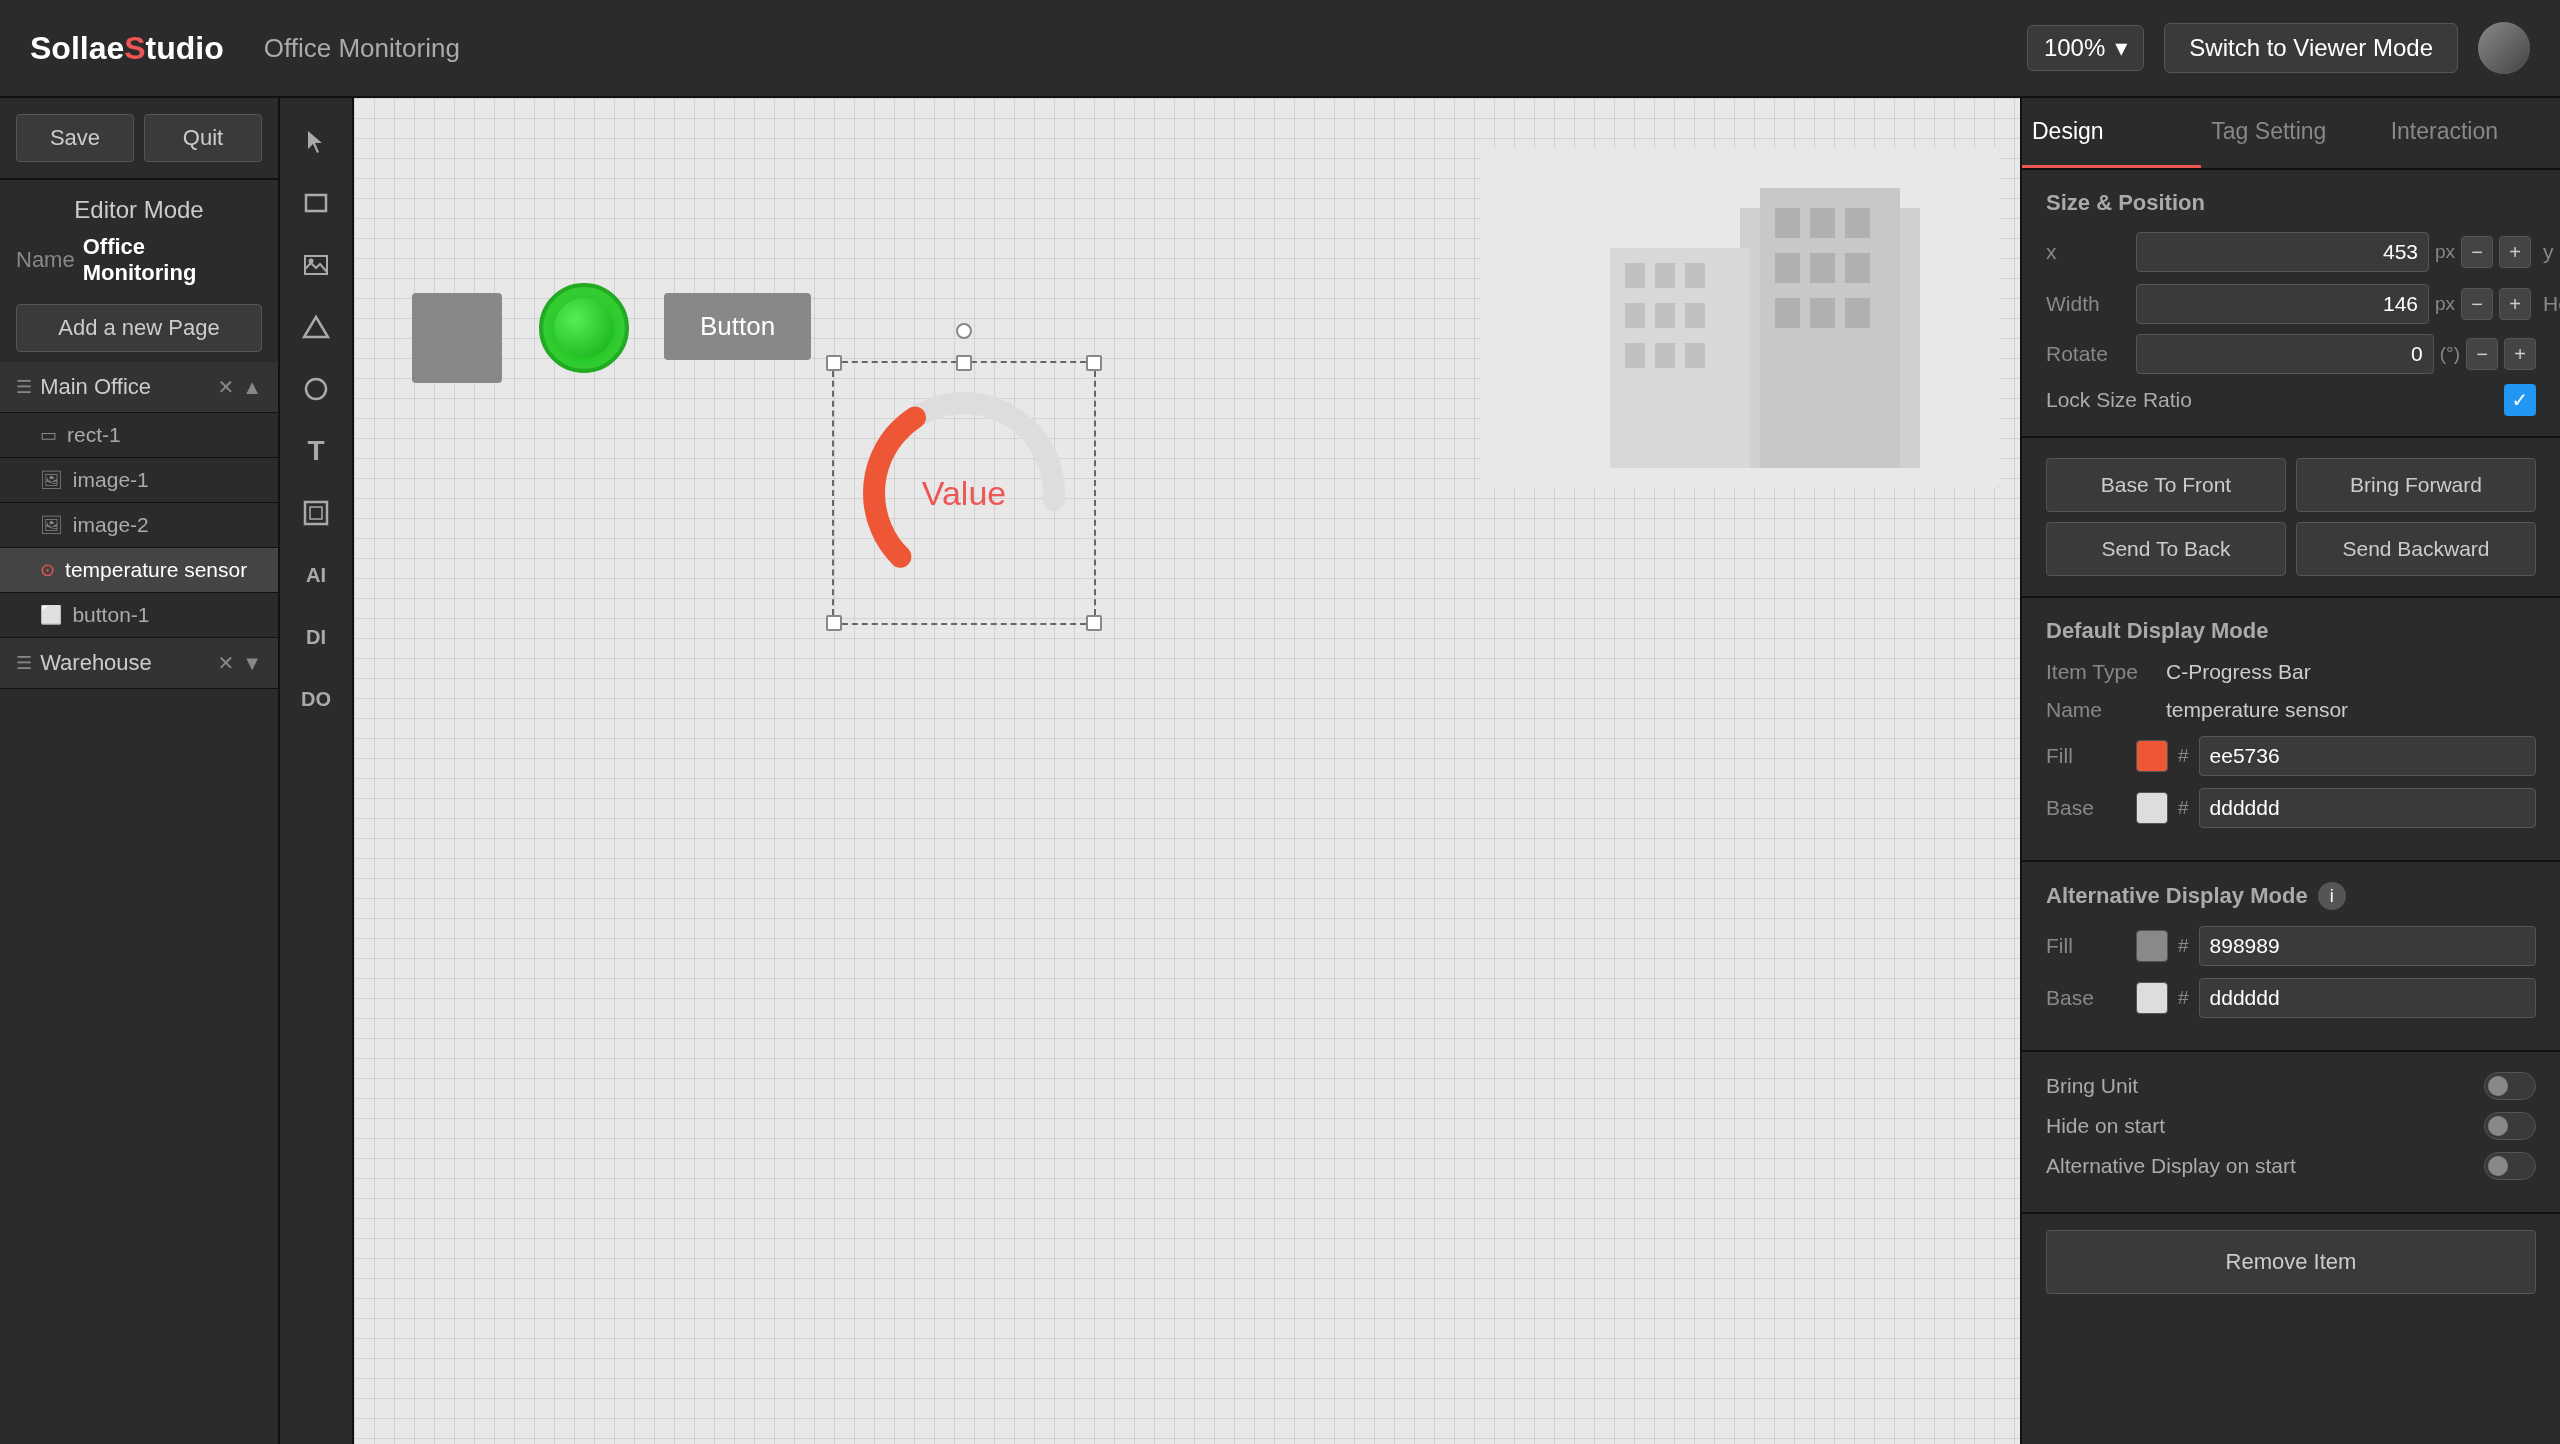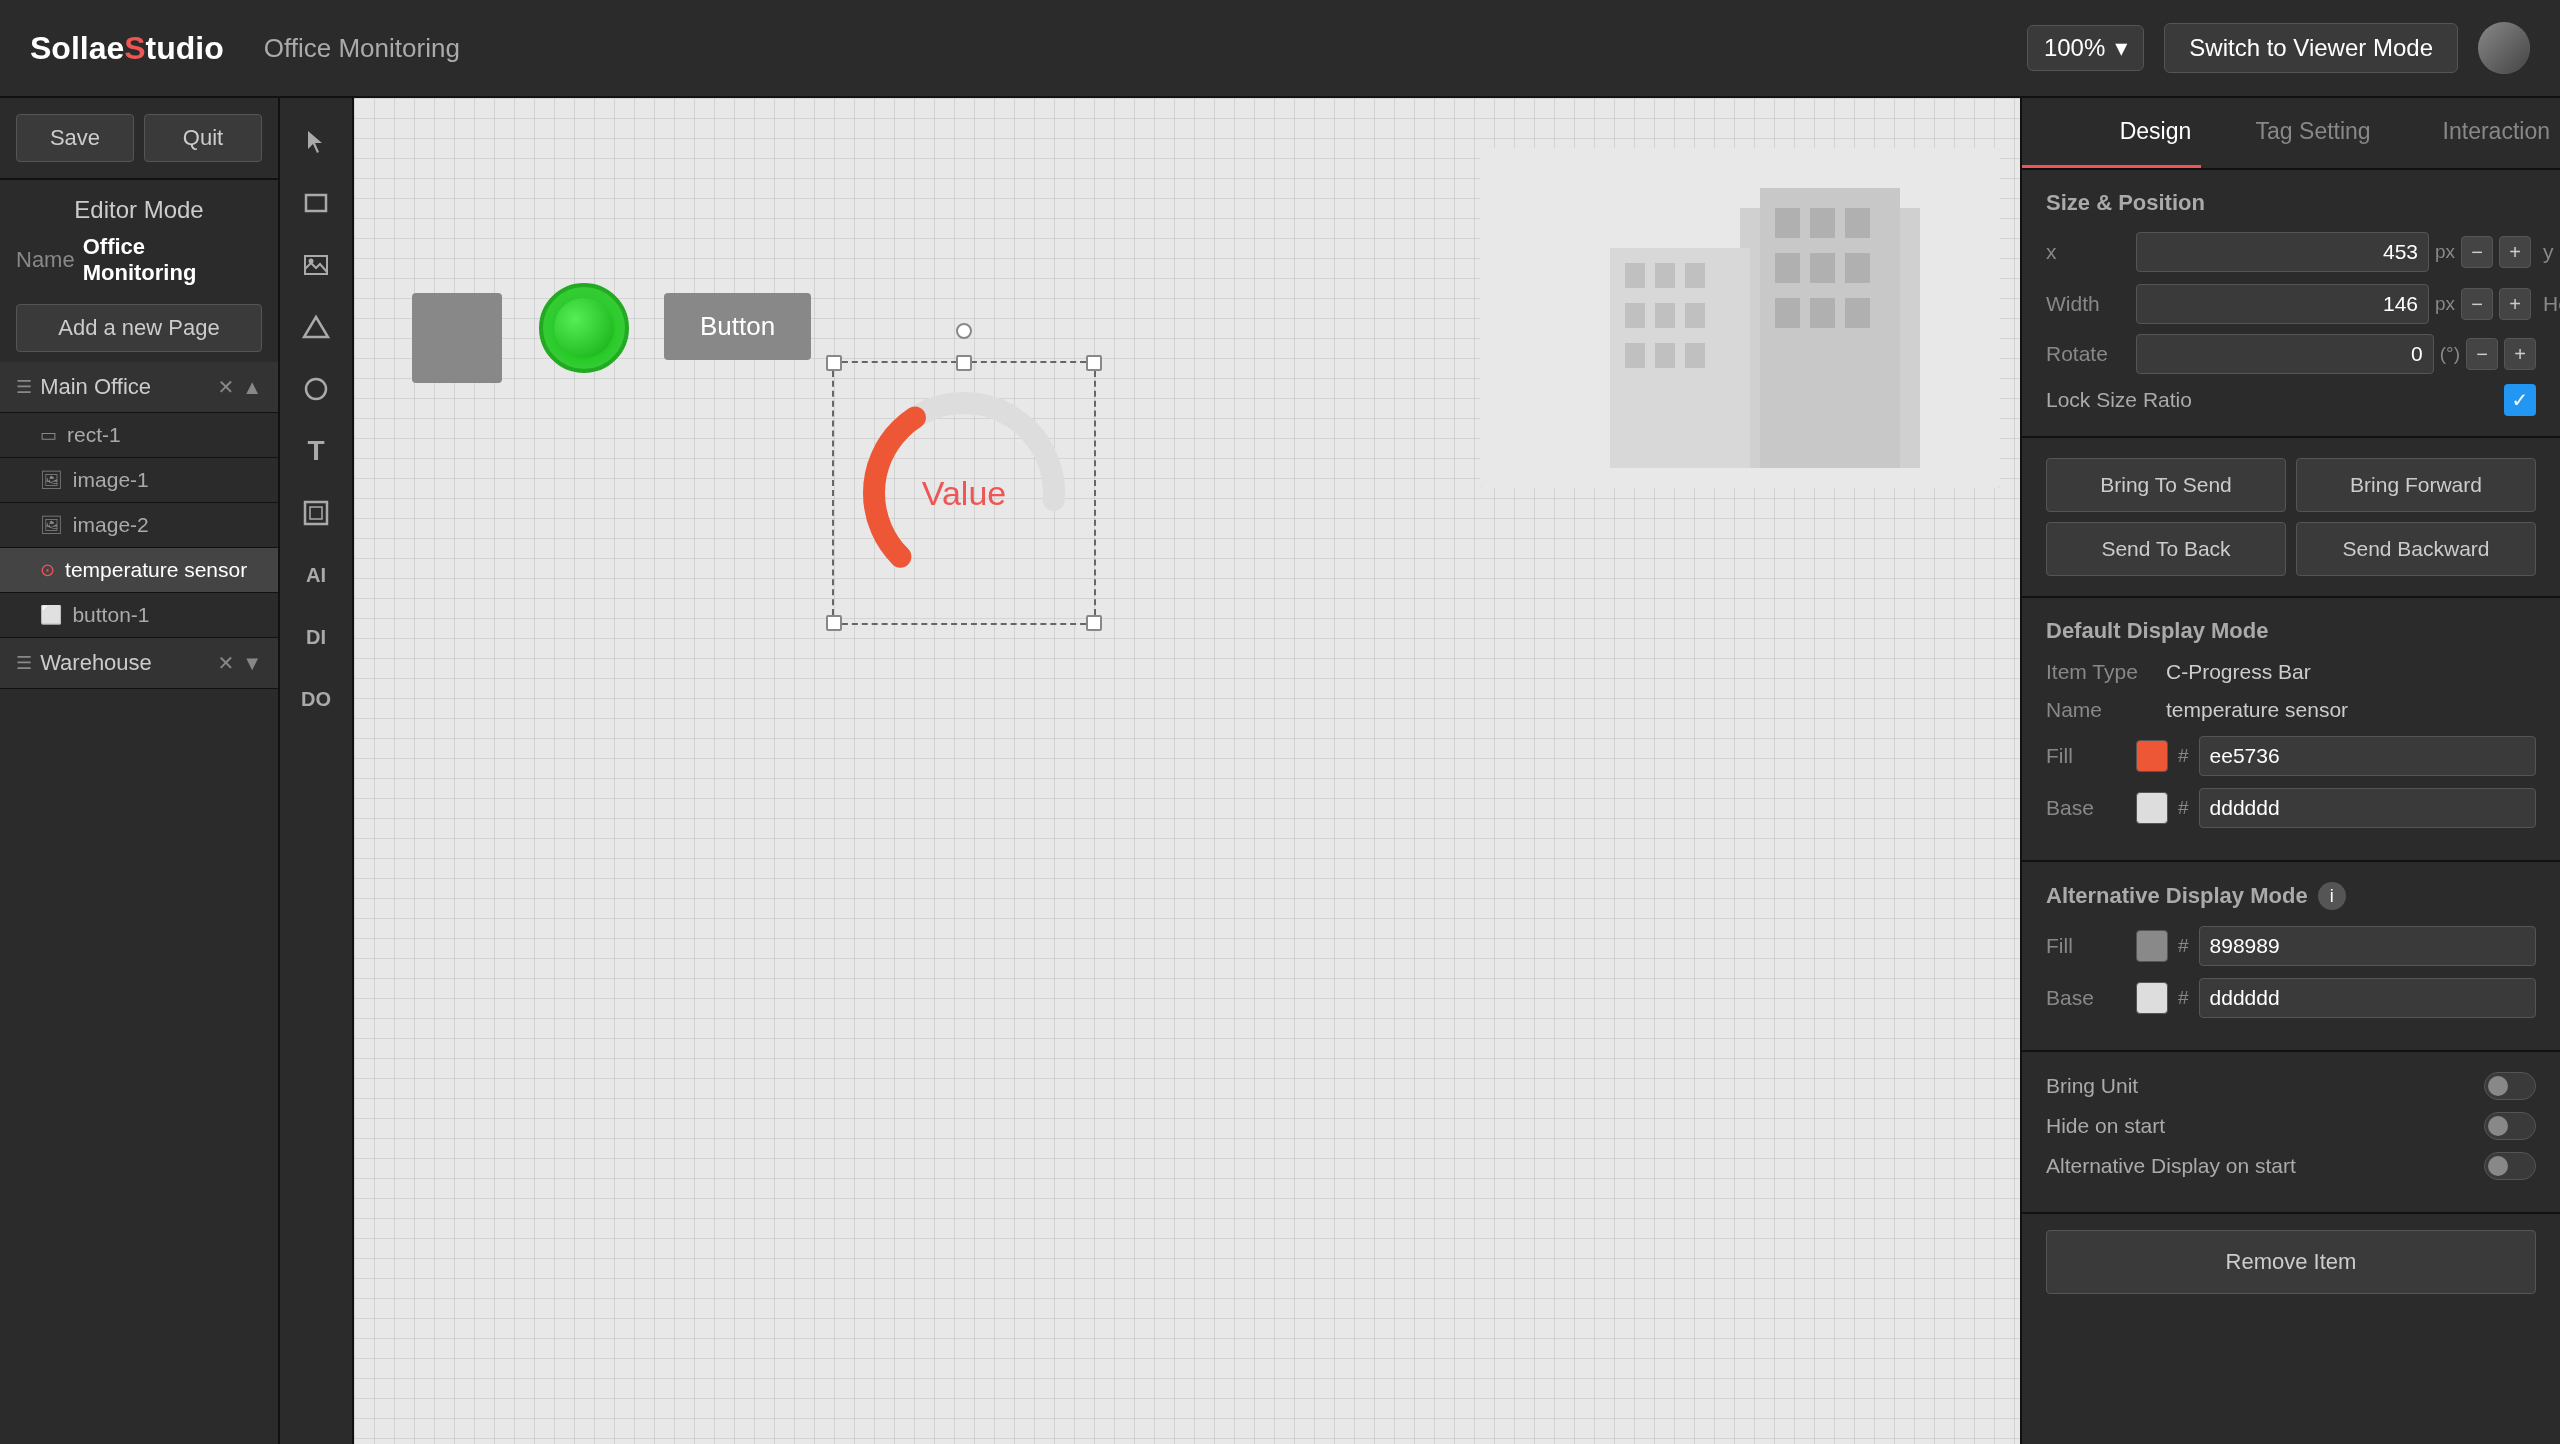--- a/index.html
+++ b/index.html
@@ -154,21 +154,21 @@
 
     
     .right-panel {
       width: 540px; background: #2b2b2b; border-left: 2px solid #111;
       display: flex; flex-direction: column; overflow-y: auto;
     }
     .right-panel-tabs {
       display: flex; border-bottom: 2px solid #111;
     }
     .right-tab {
-      flex: 1; padding: 20px 10px; text-align: right; font-size: 23px; cursor: pointer; color: #888;
+      flex: 1; padding: 20px 10px; text-align: left; font-size: 23px; cursor: pointer; color: #888;
       border-bottom: 3px solid transparent;
     }
     .right-tab.active { color: #fff; border-bottom-color: #e55; }
 
     .right-section { padding: 20px 24px; border-bottom: 2px solid #111; }
     .right-section-title { font-size: 22px; color: #aaa; margin-bottom: 16px; font-weight: 600; }
 
     
     .sp-grid { display: grid; grid-template-columns: 1fr 1fr; gap: 12px; }
     .sp-row { display: flex; align-items: center; gap: 10px; }
@@ -468,21 +468,21 @@
         </div>
       </div>
       <div class="lock-row">
         <span class="lock-label">Lock Size Ratio</span>
         <div class="checkbox-blue"></div>
       </div>
     </div>
 
     <div class="right-section">
       <div class="layer-order-grid">
-        <button class="layer-order-btn">Bring To Send</button>
+        <button class="layer-order-btn">Base To Front</button>
         <button class="layer-order-btn">Bring Forward</button>
         <button class="layer-order-btn">Send To Back</button>
         <button class="layer-order-btn">Send Backward</button>
       </div>
     </div>
 
     <div class="right-section">
       <div class="right-section-title">Default Display Mode</div>
       <div class="prop-row">
         <span class="prop-label">Item Type</span>

